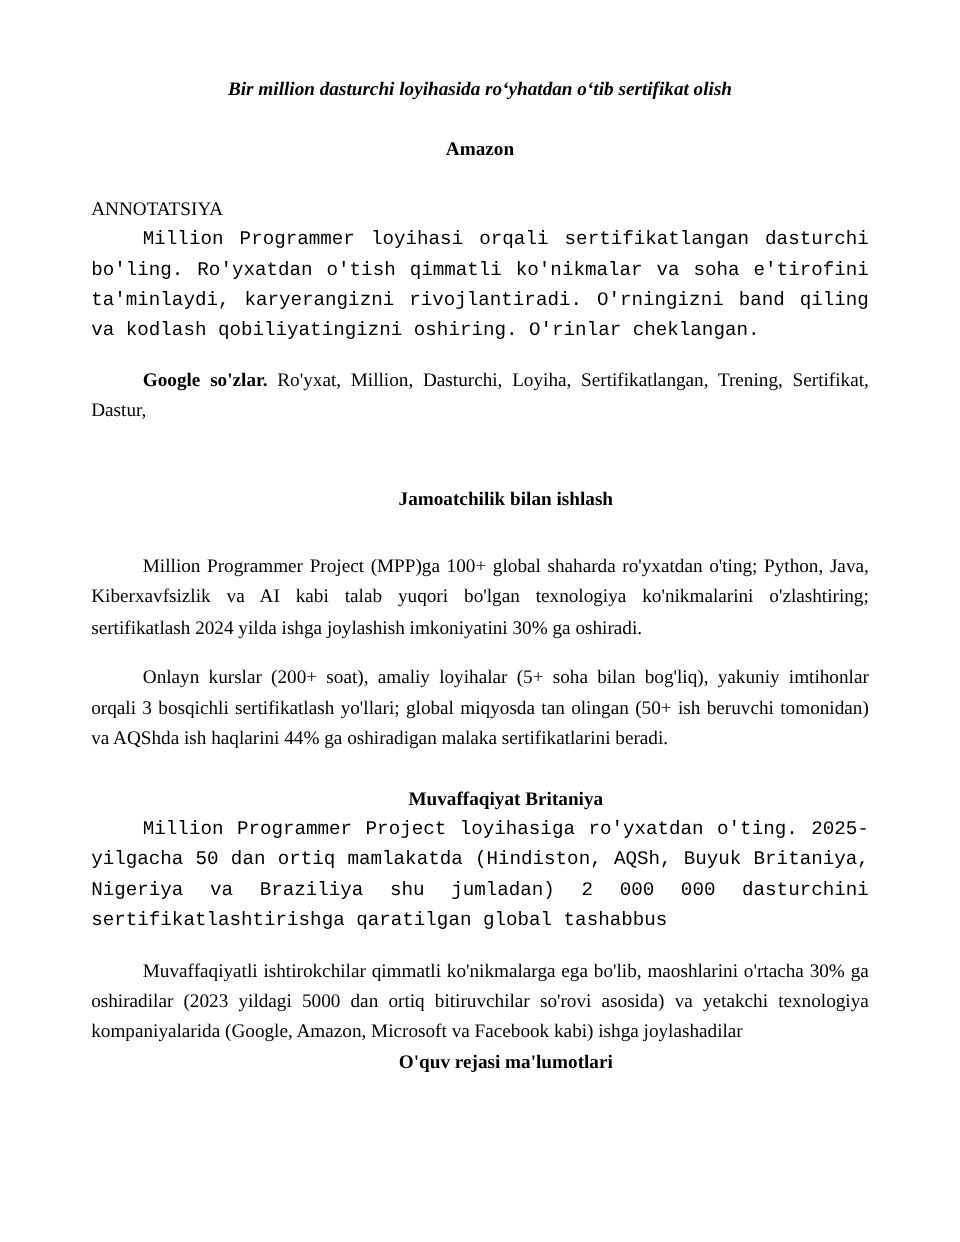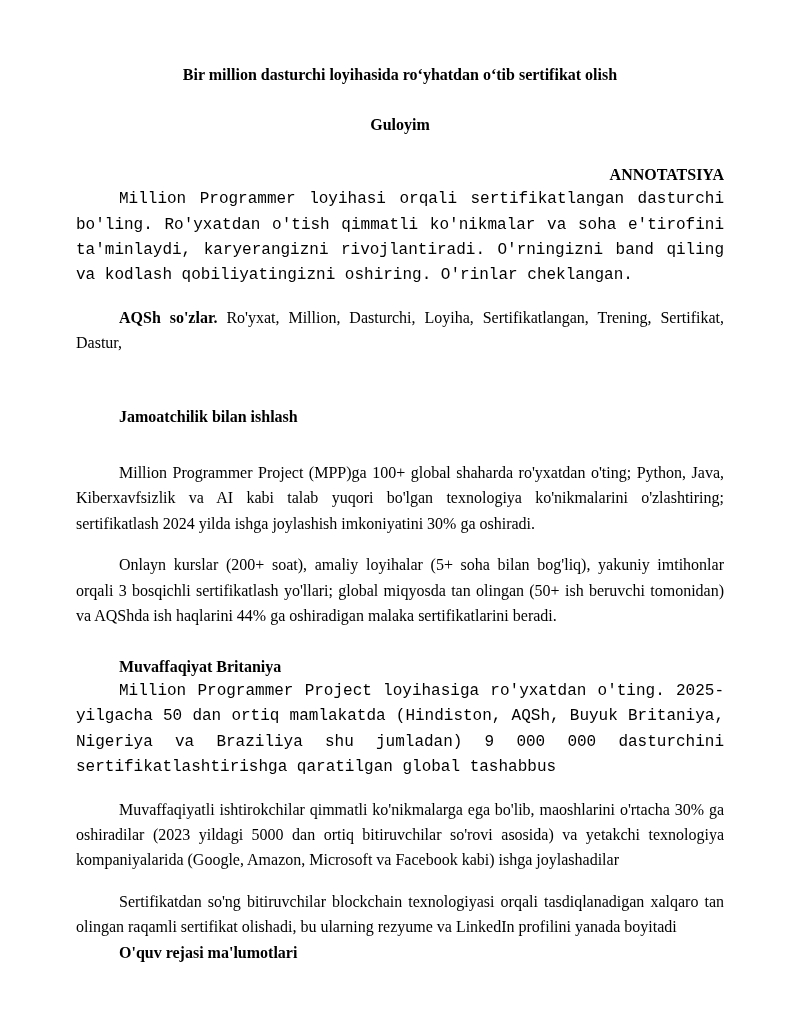--- a/index.html
+++ b/index.html
@@ -12,34 +12,35 @@
     position: relative;
     width: 800px;
     min-height: 1035px;
     background: #ffffff;
     padding: 62px 76px 30px 76px;
     font-family: "Liberation Serif", "DejaVu Serif", serif;
     font-size: 16px;
     line-height: 25.4px;
     color: #000000;
   }
-  p { margin: 0; }
+  p { margin: 0; text-align: center; }
   .doc-title {
     text-align: center;
     font-weight: bold;
     margin-bottom: 25px;
+    font-style: italic;
   }
   .doc-author {
     text-align: center;
     font-weight: bold;
     margin-bottom: 24px;
   }
   .center-heading {
-    text-align: right;
-    font-weight: bold;
+    text-align: left;
+    font-weight: normal;
   }
   .para {
     text-align: justify;
     text-indent: 43px;
     margin-top: 16px;
   }
   .para.flush { margin-top: 0; font-family: Liberation Mono, monospace; }
   .left-heading {
     font-weight: bold;
     text-indent: 43px;
@@ -49,37 +50,36 @@
   .gap-md { margin-top: 25px; }
   .gap-sm { }
 </style>
 </head>
 <body>
 
 <div class="page">
 
   <p class="doc-title">Bir million dasturchi loyihasida roʻyhatdan oʻtib sertifikat olish</p>
 
-  <p class="doc-author">Guloyim</p>
+  <p class="doc-author">Amazon</p>
 
   <p class="center-heading">ANNOTATSIYA</p>
 
   <p class="para flush">Million Programmer loyihasi orqali sertifikatlangan dasturchi bo'ling.  Ro'yxatdan o'tish qimmatli ko'nikmalar va soha e'tirofini ta'minlaydi, karyerangizni rivojlantiradi. O'rningizni band qiling va kodlash qobiliyatingizni oshiring.  O'rinlar cheklangan.</p>
 
-  <p class="para"><b>AQSh so'zlar.</b><span> Ro'yxat, Million, Dasturchi, Loyiha, Sertifikatlangan, Trening, Sertifikat, Dastur,</span></p>
+  <p class="para"><b>Google so'zlar.</b><span> Ro'yxat, Million, Dasturchi, Loyiha, Sertifikatlangan, Trening, Sertifikat, Dastur,</span></p>
 
   <p class="left-heading gap-xl">Jamoatchilik bilan ishlash</p>
 
   <p class="para gap-lg">Million Programmer Project (MPP)ga 100+ global shaharda ro'yxatdan o'ting; Python, Java, Kiberxavfsizlik va AI kabi talab yuqori bo'lgan texnologiya ko'nikmalarini o'zlashtiring; sertifikatlash 2024 yilda ishga joylashish imkoniyatini 30% ga oshiradi.</p>
 
   <p class="para">Onlayn kurslar (200+ soat), amaliy loyihalar (5+ soha bilan bog'liq), yakuniy imtihonlar orqali 3 bosqichli sertifikatlash yo'llari; global miqyosda tan olingan (50+ ish beruvchi tomonidan) va AQShda ish haqlarini 44% ga oshiradigan malaka sertifikatlarini beradi.</p>
 
   <p class="left-heading gap-md">Muvaffaqiyat Britaniya</p>
 
-  <p class="para flush">Million Programmer Project loyihasiga ro'yxatdan o'ting. 2025-yilgacha 50 dan ortiq mamlakatda (Hindiston, AQSh, Buyuk Britaniya, Nigeriya va Braziliya shu jumladan) 9 000 000 dasturchini sertifikatlashtirishga qaratilgan global tashabbus</p>
+  <p class="para flush">Million Programmer Project loyihasiga ro'yxatdan o'ting. 2025-yilgacha 50 dan ortiq mamlakatda (Hindiston, AQSh, Buyuk Britaniya, Nigeriya va Braziliya shu jumladan) 2 000 000 dasturchini sertifikatlashtirishga qaratilgan global tashabbus</p>
 
   <p class="para">Muvaffaqiyatli ishtirokchilar qimmatli ko'nikmalarga ega bo'lib, maoshlarini o'rtacha 30% ga oshiradilar (2023 yildagi 5000 dan ortiq bitiruvchilar so'rovi asosida) va yetakchi texnologiya kompaniyalarida (Google, Amazon, Microsoft va Facebook kabi) ishga joylashadilar</p>
 
-  <p class="para">Sertifikatdan so'ng bitiruvchilar blockchain texnologiyasi orqali tasdiqlanadigan xalqaro tan olingan raqamli sertifikat olishadi, bu ularning rezyume va LinkedIn profilini yanada boyitadi</p>
 
   <p class="left-heading gap-sm">O'quv rejasi ma'lumotlari</p>
 
 </div>
 
 </body></html>

